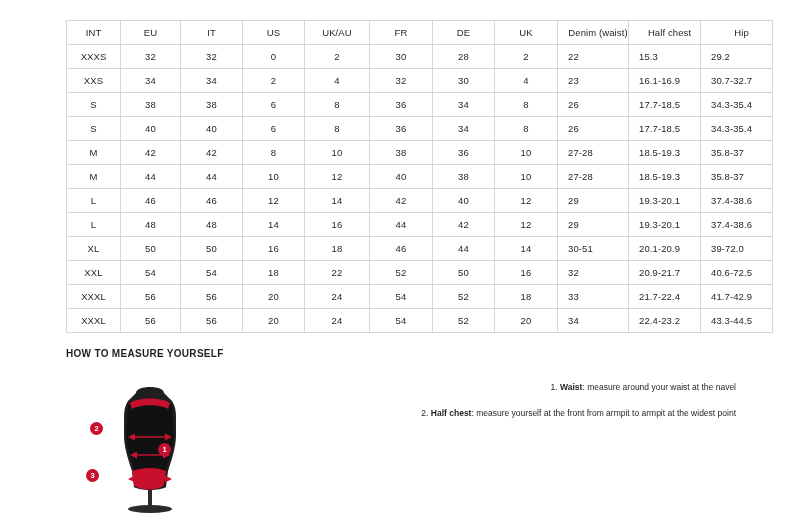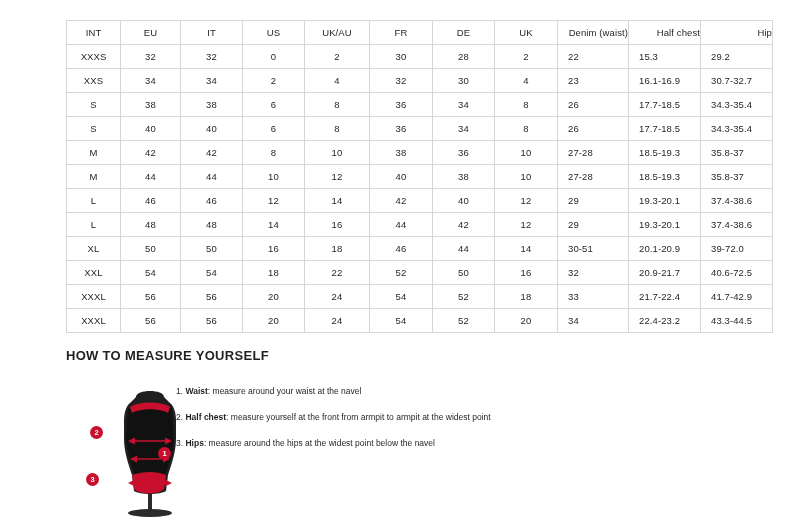--- a/index.html
+++ b/index.html
@@ -60,33 +60,33 @@
   col.c-uk     { width: 63px; }
   col.c-denim  { width: 71px; }
   col.c-half   { width: 72px; }
   col.c-hip    { width: 72px; }
   
   table.size-table td.left-col {
     text-align: left;
     padding-left: 10px;
   }
   table.size-table th.left-col {
-    text-align: right;
+    text-align: center;
     padding-left: 10px;
   }
 
   
   .measure-section {
     position: absolute;
     left: 66px;
     top: 348px;
     width: 680px;
   }
   .measure-title {
-    font-size: 13px;
+    font-size: 10px;
     font-weight: bold;
     letter-spacing: .3px;
     color: #231f20;
     margin: 0 0 8px 0;
   }
   .measure-body {
     position: relative;
     display: block;
   }
   .figure-box {
@@ -101,20 +101,21 @@
     left: 110px;
     top: 14px;
     width: 560px;
   }
   .measure-item {
     font-size: 8.5px;
     line-height: 12px;
     color: #231f20;
     margin-bottom: 14px;
     white-space: nowrap;
+    text-align: right;
   }
   .measure-item b { font-weight: bold; }
 
   .badge {
     position: absolute;
     width: 13px;
     height: 13px;
     border-radius: 50%;
     background: #c8102e;
     color: #ffffff;
@@ -370,22 +371,18 @@
 
       <div class="measure-list">
         <div class="measure-item">
           <span>1.</span>
           <b>Waist</b><span>: measure around your waist at the navel</span>
         </div>
         <div class="measure-item">
           <span>2.</span>
           <b>Half chest</b><span>: measure yourself at the front from armpit to armpit at the widest point</span>
         </div>
-        <div class="measure-item">
-          <span>3.</span>
-          <b>Hips</b><span>: measure around the hips at the widest point below the navel</span>
-        </div>
       </div>
 
     </div>
   </div>
 
 </div>
 
 </body></html>

